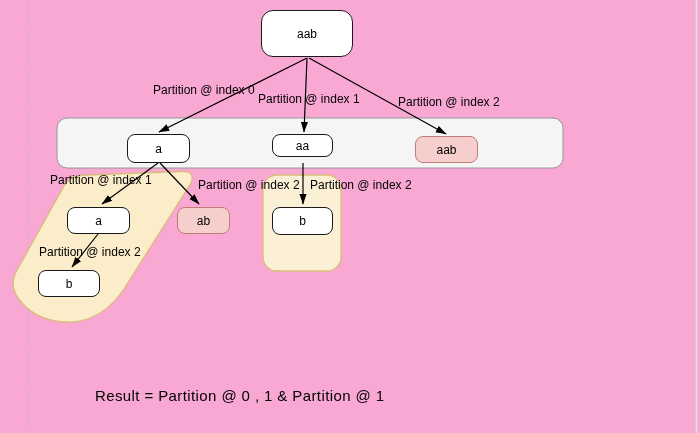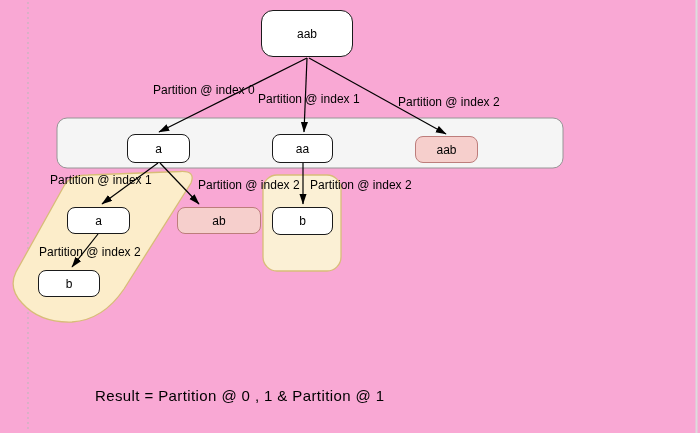--- a/index.html
+++ b/index.html
@@ -67,27 +67,27 @@
       <line x1="160" y1="163" x2="199" y2="204" marker-end="url(#arrow)"></line>
       <line x1="303" y1="163" x2="303" y2="204" marker-end="url(#arrow)"></line>
       <line x1="98" y1="234" x2="72" y2="267" marker-end="url(#arrow)"></line>
     </g>
   </svg>
 
   <div class="node" style="left: 261px; top: 10px; width: 92px; height: 47px; border-radius: 12px; background: rgb(255, 255, 255); border-color: rgb(26, 26, 26);">aab</div>
 
   <div class="node" style="left: 127px; top: 134px; width: 63px; height: 29px; background: rgb(255, 255, 255); border-color: rgb(26, 26, 26);">a</div>
 
-  <div class="node" style="left: 272px; top: 134px; width: 61px; height: 29px; background: rgb(255, 255, 255); border-color: rgb(26, 26, 26);">aa</div>
+  <div class="node" style="left: 272px; top: 134px; width: 61px; height: 23px; background: rgb(255, 255, 255); border-color: rgb(26, 26, 26);">aa</div>
 
   <div class="node" style="left: 415px; top: 136px; width: 63px; height: 27px; background: rgb(246, 207, 204); border-color: rgb(189, 125, 123);">aab</div>
 
   <div class="node" style="left: 67px; top: 207px; width: 63px; height: 27px; background: rgb(255, 255, 255); border-color: rgb(26, 26, 26);">a</div>
 
-  <div class="node" style="left: 177px; top: 207px; width: 84px; height: 27px; background: rgb(246, 207, 204); border-color: rgb(189, 125, 123);">ab</div>
+  <div class="node" style="left: 177px; top: 207px; width: 53px; height: 27px; background: rgb(246, 207, 204); border-color: rgb(189, 125, 123);">ab</div>
 
   <div class="node" style="left: 272px; top: 207px; width: 61px; height: 28px; background: rgb(255, 255, 255); border-color: rgb(26, 26, 26);">b</div>
 
   <div class="node" style="left: 38px; top: 270px; width: 62px; height: 27px; background: rgb(255, 255, 255); border-color: rgb(26, 26, 26);">b</div>
 
   <div class="edge-label" style="left:153px;top:83px;">Partition @ index 0</div>
   <div class="edge-label" style="left:258px;top:92px;">Partition @ index 1</div>
   <div class="edge-label" style="left:398px;top:95px;">Partition @ index 2</div>
   <div class="edge-label" style="left:50px;top:173px;">Partition @ index 1</div>
   <div class="edge-label" style="left:198px;top:178px;">Partition @ index 2</div>

